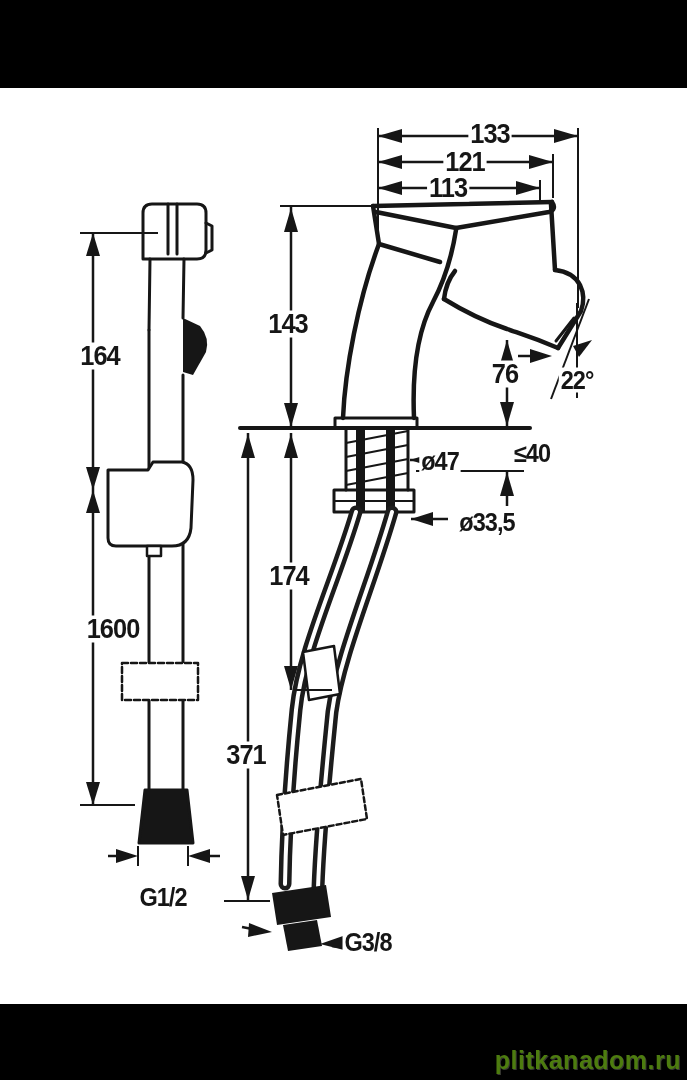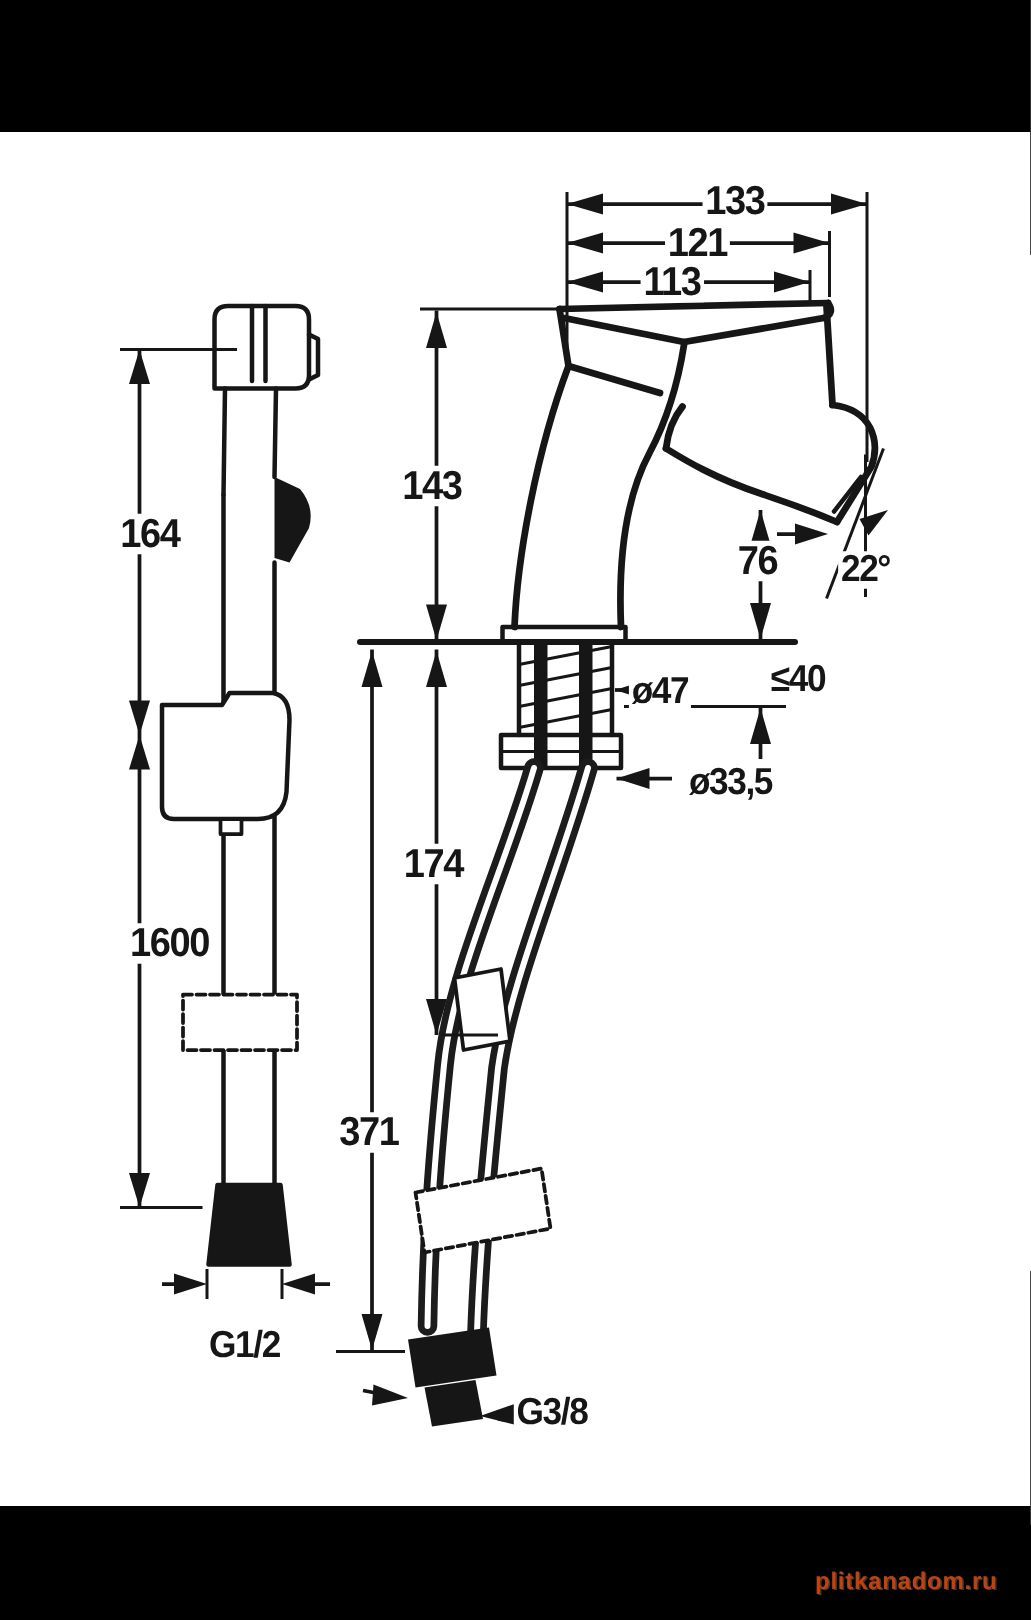--- a/index.html
+++ b/index.html
@@ -4,22 +4,22 @@
 <style>
   html,body{margin:0;padding:0;background:#000;}
   .stage{position:relative;width:687px;height:1080px;background:#000;overflow:hidden;
          font-family:Liberation Sans, sans-serif;}
   .paper{position:absolute;left:0;top:88px;width:687px;height:916px;background:#fff;}
   svg{position:absolute;left:0;top:0;}
   .dim{position:absolute;transform:translate(-50%,-50%) scaleX(.94);background:#fff;
        padding:0 2px;font-weight:700;font-size:27px;line-height:1;color:#161616;
        letter-spacing:-1px;white-space:nowrap;}
   .dim.small{font-size:25px;}
-  .watermark{position:absolute;right:22px;top:1046px;font-weight:700;font-size:16px;
-       letter-spacing:.5px;color:#c2410c;text-shadow:1px 1px 0 #3a3a33;}
+  .watermark{position:absolute;right:6px;top:1046px;font-weight:700;font-size:25px;
+       letter-spacing:.5px;color:#4d7c0f;text-shadow:1px 1px 0 #3a3a33;}
 </style>
 </head>
 <body>
 
 <div class="stage">
   <div class="paper"></div>
 
   <svg width="687" height="1080" viewBox="0 0 687 1080">
 
     <g stroke="#161616" fill="none" stroke-width="3" stroke-linecap="round" stroke-linejoin="round">

